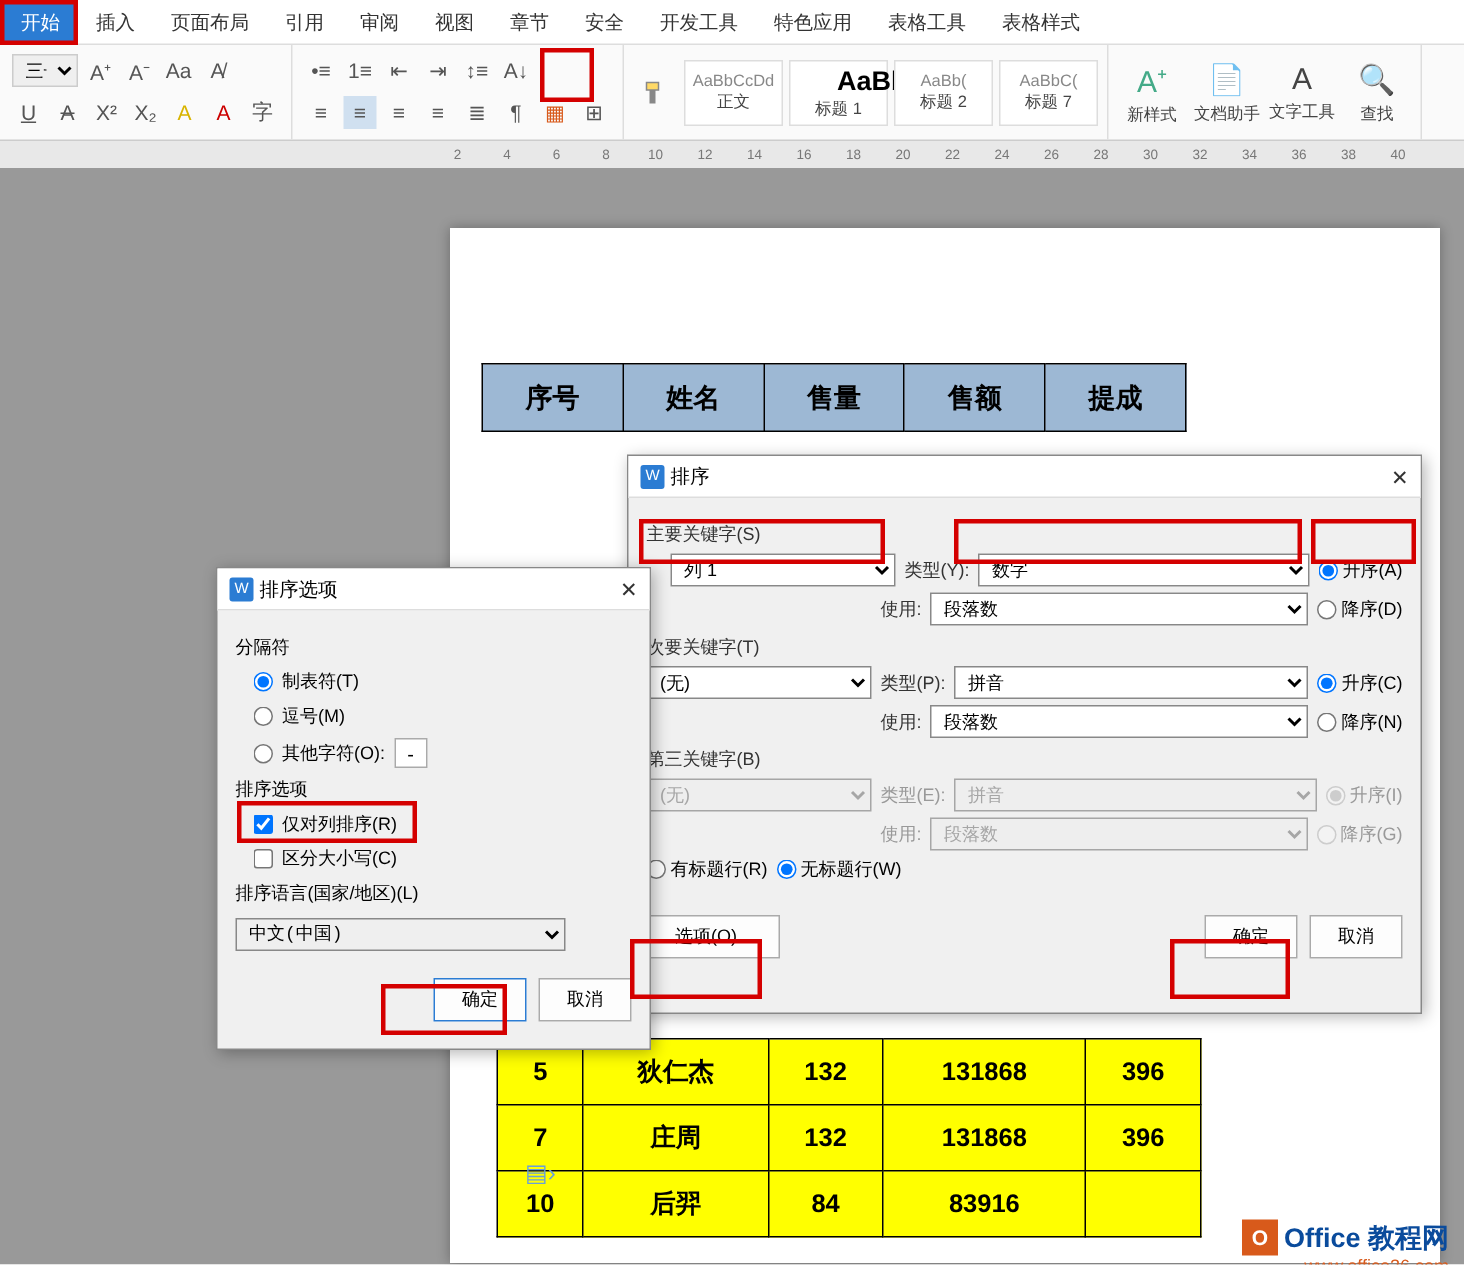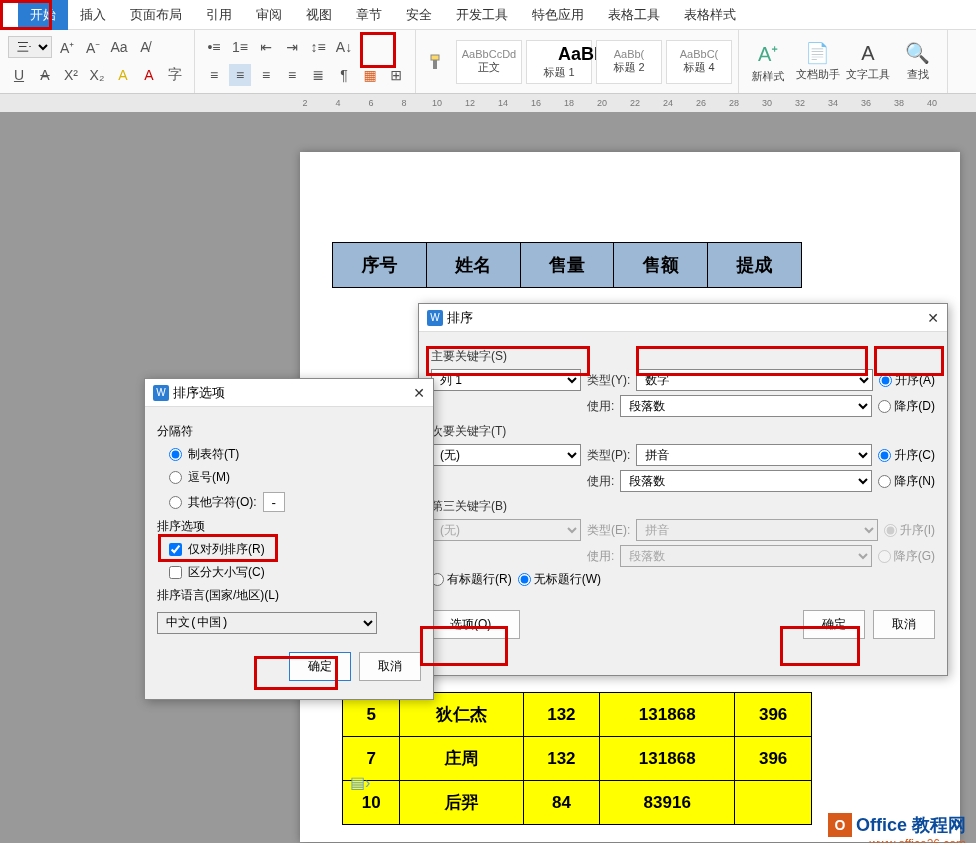--- a/index.html
+++ b/index.html
@@ -1,19 +1,19 @@
 <!DOCTYPE html>
 <html><head>
   <meta charset="utf-8">
   <style>
     * { box-sizing: border-box; margin: 0; padding: 0; }
     body { font-family: "Microsoft YaHei", sans-serif; font-size: 12px; background: #fff; width: 976px; height: 843px; overflow: hidden; position: relative; }
     
     
-    .menu-tabs { display: flex; height: 30px; align-items: center; border-bottom: 1px solid #ddd; padding-left: 18px; font-family: Liberation Serif, serif; }
+    .menu-tabs { display: flex; height: 30px; align-items: center; border-bottom: 1px solid #ddd; padding-left: 2px; font-family: Liberation Serif, serif; }
     .menu-tab { padding: 6px 12px; cursor: pointer; font-size: 13px; color: #333; }
     .menu-tab.active { background: #2b7cd3; color: #fff; }
     
     
     .ribbon { display: flex; height: 64px; border-bottom: 1px solid #ccc; background: #fafafa; }
     .ribbon-group { display: flex; align-items: center; padding: 4px 6px; border-right: 1px solid #ddd; gap: 4px; }
     .ribbon-btn { display: inline-flex; align-items: center; justify-content: center; width: 22px; height: 22px; color: #555; cursor: pointer; font-size: 14px; }
     .ribbon-btn-tall { display: flex; flex-direction: column; align-items: center; justify-content: center; width: 46px; height: 56px; cursor: pointer; font-size: 11px; color: #444; gap: 2px; }
     .ribbon-btn-tall .icon { font-size: 20px; }
     .font-size-select { width: 44px; height: 22px; border: 1px solid #ccc; font-size: 12px; padding: 0 4px; }
@@ -24,21 +24,21 @@
     
     
     .ruler { height: 18px; background: #e8e8e8; display: flex; align-items: center; font-size: 9px; color: #777; padding-left: 300px; gap: 23px; }
     .ruler span { width: 10px; text-align: center; }
     
     
     .doc-area { position: relative; background: #999; height: 731px; padding-top: 40px; padding-left: 300px; }
     .page { background: #fff; width: 660px; height: 690px; padding: 90px 10px 10px 10px; box-shadow: 0 0 8px rgba(0,0,0,.3); position: relative; }
     
     
-    .data-table { border-collapse: collapse; width: 470px; margin-left: 22px; }
+    .data-table { border-collapse: collapse; width: 470px; margin-left: 11px; }
     .data-table th, .data-table td { border: 1px solid #000; text-align: center; padding: 10px 4px; font-size: 18px; font-weight: bold; }
     .data-table th { background: #9db8d4; }
     .data-table tbody tr { background: #ffff00; }
     .data-table tbody td { font-size: 17px; }
     
     
     .dialog { position: absolute; background: #f0f0f0; border: 1px solid #888; box-shadow: 2px 2px 10px rgba(0,0,0,.3); }
     .dialog-title { display: flex; align-items: center; height: 28px; padding: 0 8px; background: #fff; border-bottom: 1px solid #ddd; font-size: 13px; gap: 4px; }
     .dialog-title .w-icon { width: 16px; height: 16px; background: #2b7cd3; color: #fff; font-size: 10px; display: inline-flex; align-items: center; justify-content: center; border-radius: 2px; }
     .dialog-close { margin-left: auto; cursor: pointer; font-size: 14px; color: #333; }
@@ -151,21 +151,21 @@
     <div class="style-box big">
         <div class="preview">AaBb</div>
         <div class="label">标题 1</div>
       </div>
     <div class="style-box">
         <div class="preview">AaBb(</div>
         <div class="label">标题 2</div>
       </div>
     <div class="style-box">
         <div class="preview">AaBbC(</div>
-        <div class="label">标题 4</div>
+        <div class="label">标题 7</div>
       </div>
   </div>
   <div class="ribbon-group">
     <div class="ribbon-btn-tall">
         <span class="icon" style="color:#4a8;">A⁺</span>
         <span>新样式</span>
       </div>
     <div class="ribbon-btn-tall">
         <span class="icon">📄</span>
         <span>文档助手</span>
@@ -251,21 +251,21 @@
 
 <div class="dialog sort-dialog">
   <div class="dialog-title">
     <span class="w-icon">W</span>
     <span>排序</span>
     <span class="dialog-close">✕</span>
   </div>
   <div class="dialog-body">
     <div class="sort-section-title">主要关键字(S)</div>
     <div class="sort-row">
-      <select class="sort-select" style="flex:0 0 150px;"><option>列 1</option></select>
+      <select class="sort-select" style="flex:0 0 150px;margin-left:16px;"><option>列 1</option></select>
       <span class="sort-label">类型(Y):</span>
       <select class="sort-select"><option>数字</option></select>
       <label class="sort-radio">
           <input type="radio" checked="" style="">
           <span>升序(A)</span>
         </label>
     </div>
     <div class="sort-row">
       <span style="flex:0 0 150px;"></span>
       <span class="sort-label">使用:</span>

